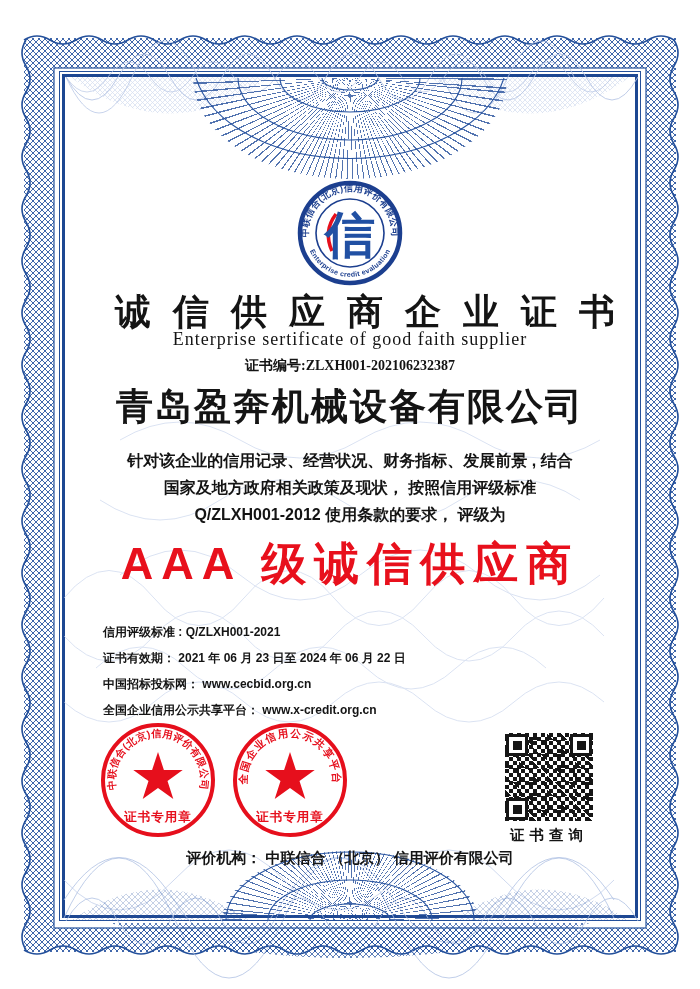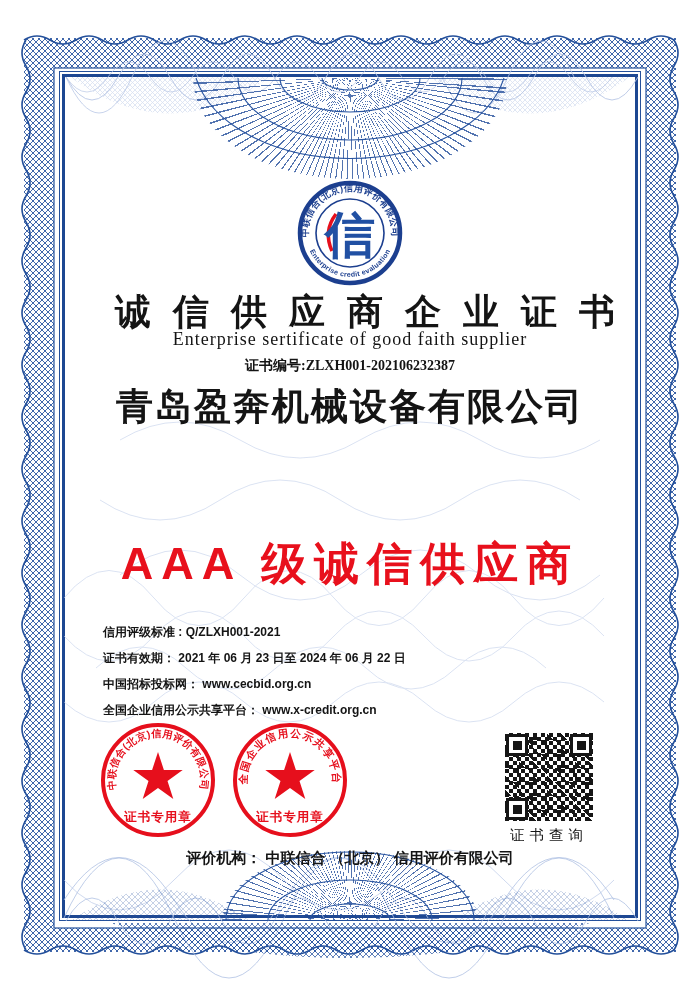--- a/index.html
+++ b/index.html
@@ -32,21 +32,21 @@
   .qr{position:absolute;left:505px;top:733px;width:88px;height:88px;z-index:2;background:#fff;
       background-image:
         repeating-conic-gradient(#161616 0% 25%, transparent 0% 50%),
         repeating-conic-gradient(transparent 0% 25%, #161616 0% 37%, transparent 0% 50%);
       background-size:8px 8px,14px 14px;}
   .finder{position:absolute;width:22px;height:22px;background:#fff;border:3px solid #161616;
           display:flex;align-items:center;justify-content:center;}
   .finder span{width:9px;height:9px;background:#161616;display:block;}
   .f-tl{left:1px;top:1px;} .f-tr{right:1px;top:1px;} .f-bl{left:1px;bottom:1px;}
   .qr-caption{position:absolute;left:497px;top:826px;width:104px;text-align:center;
-              font-size:14.5px;font-weight:normal;letter-spacing:5px;color:#141414;z-index:2;}
+              font-size:14.5px;font-weight:bold;letter-spacing:5px;color:#141414;z-index:2;}
   
   .sealsvg{position:absolute;z-index:2;overflow:visible;}
   #logosvg{position:absolute;left:296px;top:179px;z-index:2;}
 </style>
 </head>
 <body>
 
 <div id="cert">
 
   <svg id="deco" width="700" height="989" viewBox="0 0 700 989">
@@ -131,20 +131,25 @@
     <text font-size="7" font-weight="bold" fill="#1c3f8f" letter-spacing="0.3">
       <textPath href="#logoArcBottom" startOffset="50%" text-anchor="middle">Enterprise credit evaluation</textPath>
     </text>
   </svg>
 
   <div class="txt title">诚信供应商企业证书</div>
   <div class="txt subtitle">Enterprise sertificate of good faith supplier</div>
   <div class="txt certno">证书编号:ZLXH001-202106232387</div>
   <div class="txt company">青岛盈奔机械设备有限公司</div>
 
+  <div class="txt para">
+    <div>针对该企业的信用记录、经营状况、财务指标、发展前景 , 结合</div>
+    <div>国家及地方政府相关政策及现状， 按照信用评级标准</div>
+    <div>Q/ZLXH001-2012 使用条款的要求， 评级为</div>
+  </div>
 
   <div class="txt rating">AAA 级诚信供应商</div>
 
   <div class="txt info">
     <div>信用评级标准 : Q/ZLXH001-2021</div>
     <div>证书有效期： 2021 年 06 月 23 日至 2024 年 06 月 22 日</div>
     <div>中国招标投标网： www.cecbid.org.cn</div>
     <div>全国企业信用公示共享平台： www.x-credit.org.cn</div>
   </div>
 

